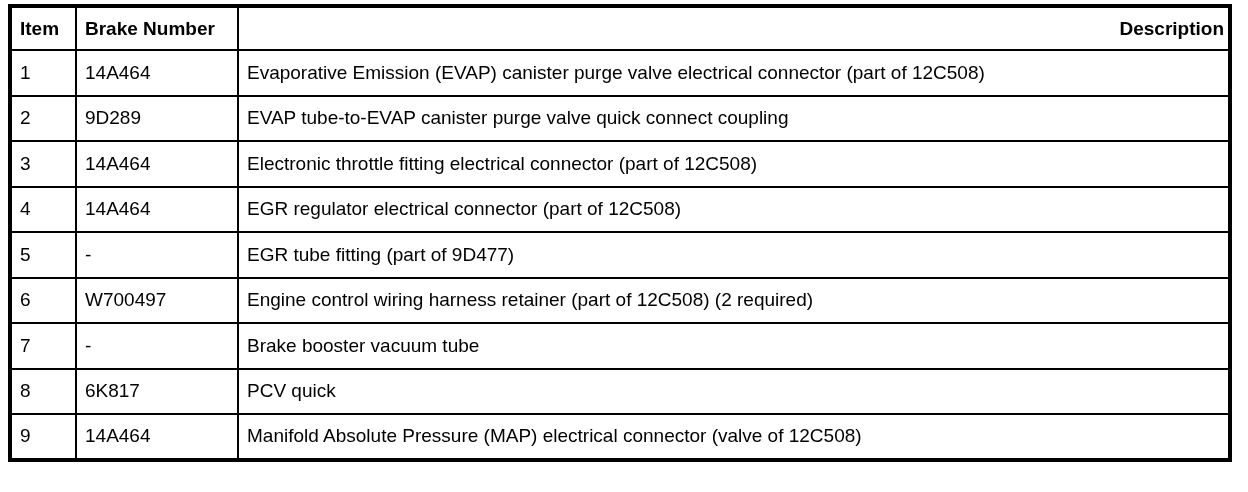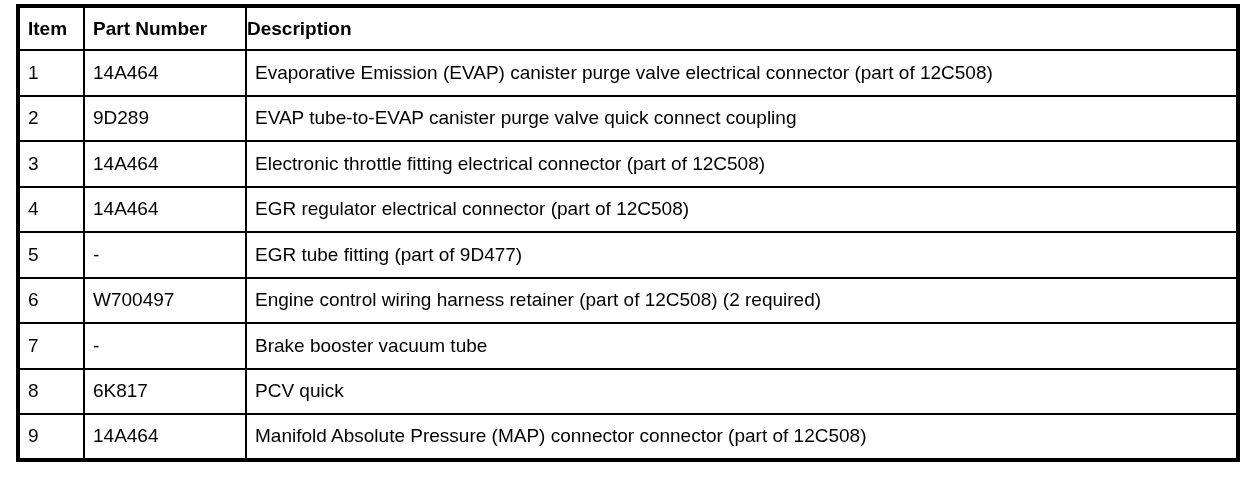--- a/index.html
+++ b/index.html
@@ -5,21 +5,21 @@
   html, body {
     margin: 0;
     padding: 0;
     background: #ffffff;
     width: 1248px;
     height: 492px;
     font-family: "Liberation Sans", sans-serif;
   }
   .table-wrap {
     position: absolute;
-    left: 16px;
+    left: 8px;
     top: 4px;
   }
   table.parts {
     border-collapse: collapse;
     width: 1224px;
     table-layout: fixed;
     background: #ffffff;
   }
   table.parts, table.parts tr, table.parts th, table.parts td {
     box-sizing: border-box;
@@ -35,21 +35,21 @@
     padding: 0 4px 0 8px;
     overflow: hidden;
     white-space: nowrap;
   }
   table.parts th {
     font-weight: bold;
     text-align: left;
     height: 44px;
   }
   table.parts th.desc-header {
-    text-align: left;
+    text-align: right;
     padding-left: 0;
   }
   table.parts td {
     height: 45.5px;
     font-weight: normal;
   }
   td.desc-cell {
     padding-left: 9px;
   }
   col.col-item { width: 66px; }
@@ -62,21 +62,21 @@
 <div class="table-wrap">
   <table class="parts">
     <colgroup>
       <col class="col-item">
       <col class="col-part">
       <col class="col-desc">
     </colgroup>
     <thead>
       <tr>
         <th>Item</th>
-        <th>Part Number</th>
+        <th>Brake Number</th>
         <th class="desc-header">Description</th>
       </tr>
     </thead>
     <tbody>
       <tr>
         <td>1</td>
         <td>14A464</td>
         <td class="desc-cell">Evaporative Emission (EVAP) canister purge valve electrical connector (part of 12C508)</td>
       </tr>
       <tr>
@@ -110,17 +110,17 @@
         <td class="desc-cell">Brake booster vacuum tube</td>
       </tr>
       <tr>
         <td>8</td>
         <td>6K817</td>
         <td class="desc-cell">PCV quick</td>
       </tr>
       <tr>
         <td>9</td>
         <td>14A464</td>
-        <td class="desc-cell">Manifold Absolute Pressure (MAP) connector connector (part of 12C508)</td>
+        <td class="desc-cell">Manifold Absolute Pressure (MAP) electrical connector (valve of 12C508)</td>
       </tr>
     </tbody>
   </table>
 </div>
 
 </body></html>

